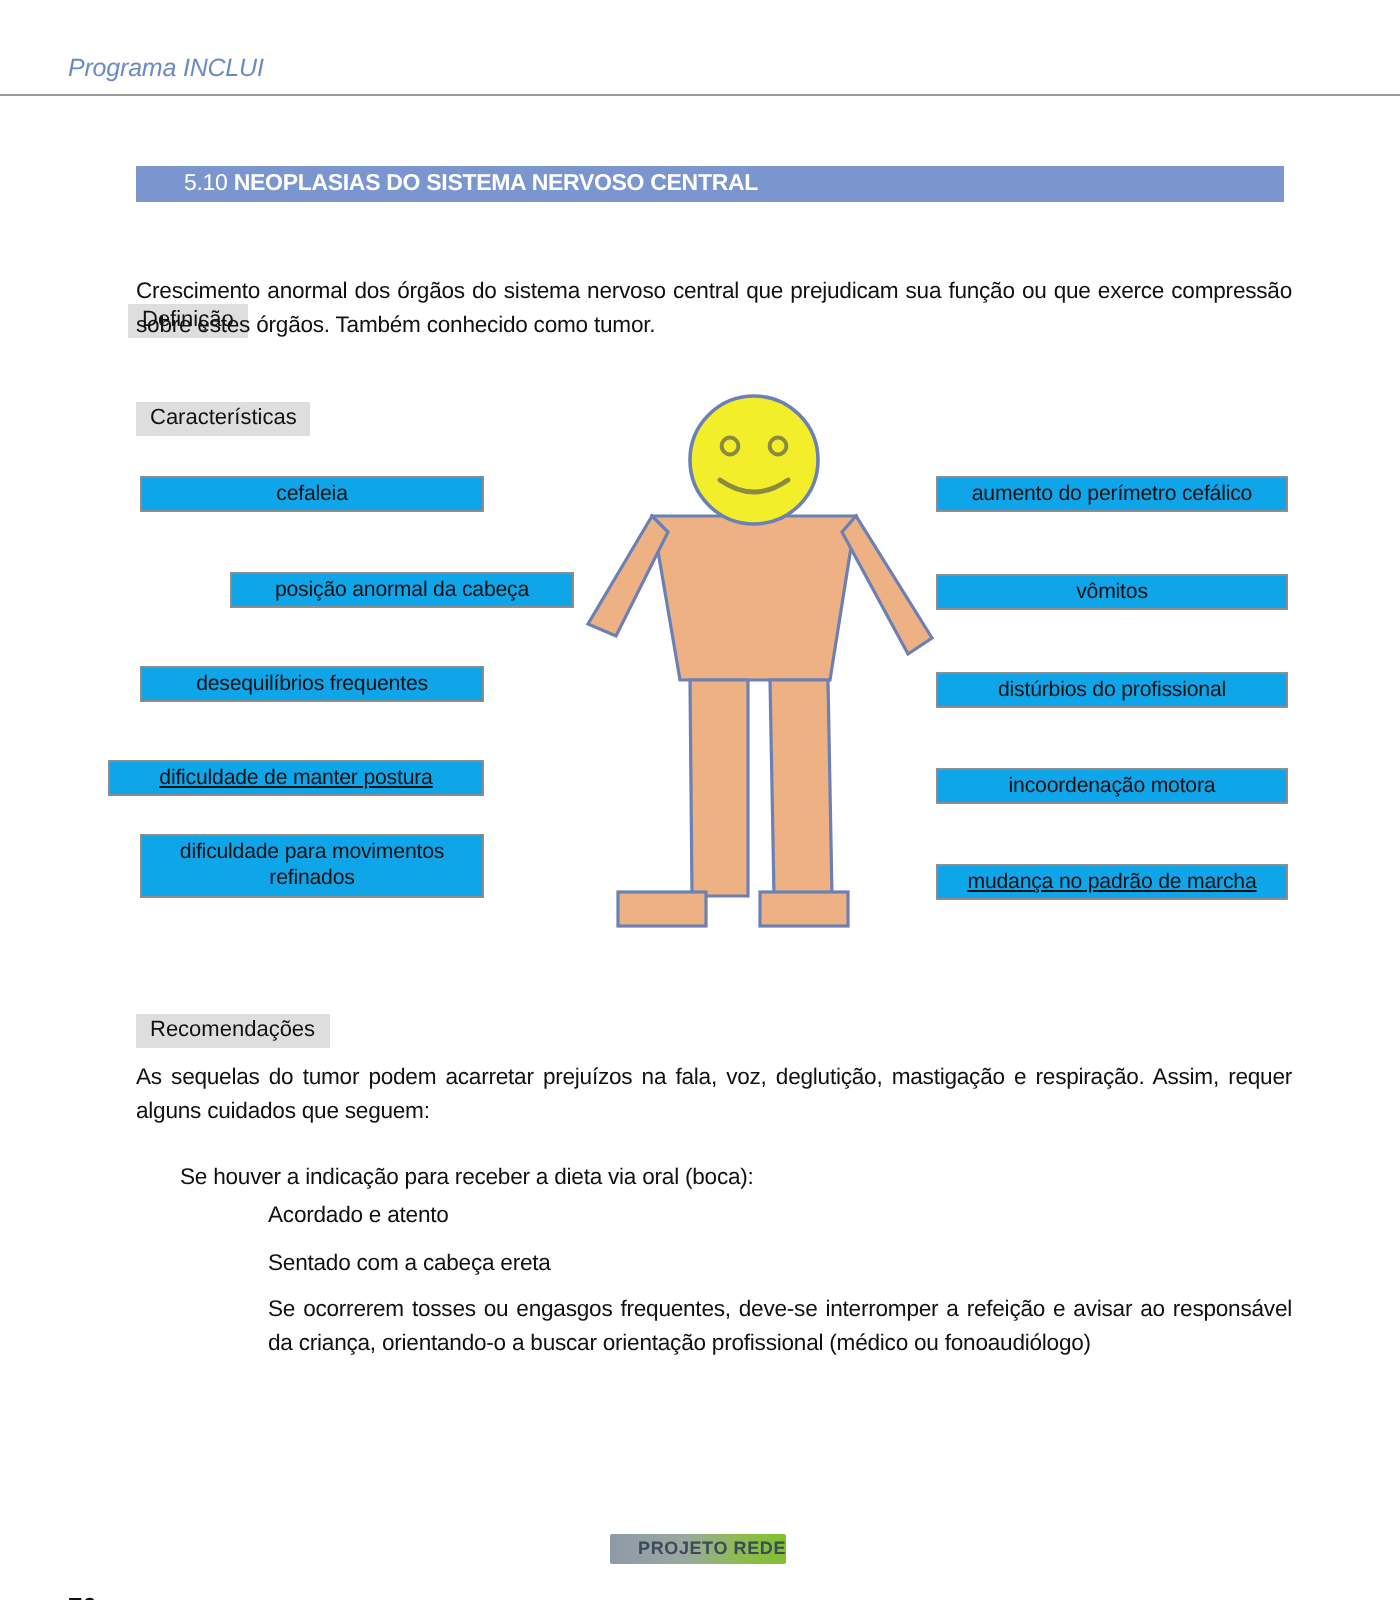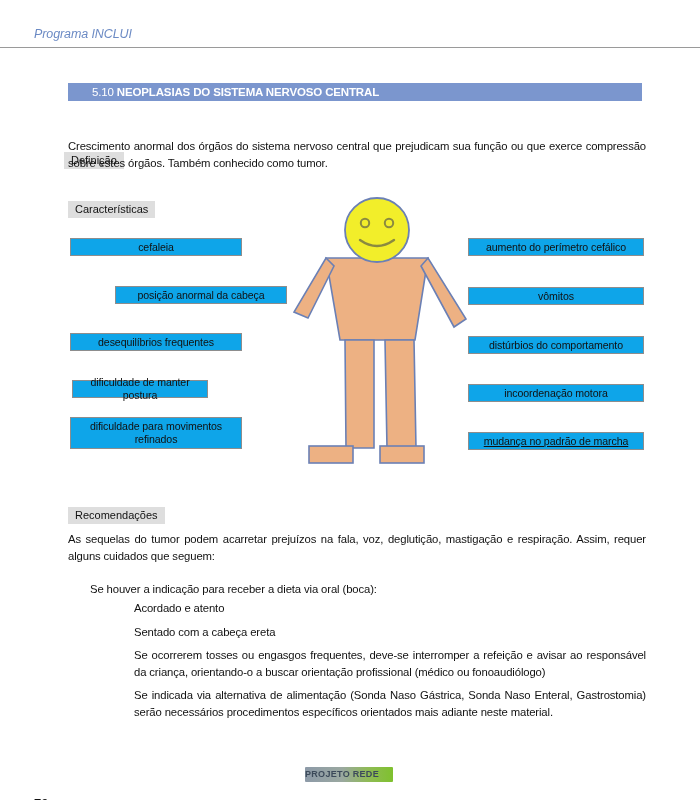--- a/index.html
+++ b/index.html
@@ -139,21 +139,21 @@
     display: flex;
     align-items: center;
     justify-content: center;
     letter-spacing: -0.1px;
   }
 
   
   #box-cefaleia            { left: 70px; top: 238px; width: 172px; height: 18px; }
   #box-posicao             { left: 70px; top: 286px; width: 172px; height: 18px; margin-left: 45px; }
   #box-desequilibrios      { left: 70px; top: 333px; width: 172px; height: 18px; }
-  #box-postura            { left: 72px; top: 380px; width: 136px; height: 18px; }
+  #box-postura            { left: 54px; top: 380px; width: 188px; height: 18px; text-decoration: underline; }
   #box-refinados           { left: 70px; top: 417px; width: 172px; height: 32px; }
 
   
   #box-perimetro           { left: 468px; top: 238px; width: 176px; height: 18px; }
   #box-vomitos             { left: 468px; top: 287px; width: 176px; height: 18px; }
   #box-disturbios          { left: 468px; top: 336px; width: 176px; height: 18px; }
   #box-incoordenacao       { left: 468px; top: 384px; width: 176px; height: 18px; }
   #box-marcha              { left: 468px; top: 432px; width: 176px; height: 18px; text-decoration: underline; }
 
   
@@ -184,21 +184,21 @@
     border-radius: 1px;
     overflow: hidden;
   }
   #footer-logo-text {
     position: absolute;
     left: 0;
     top: 0;
     width: 88px;
     height: 15px;
     line-height: 15px;
-    text-align: left;
+    text-align: right;
     font-size: 9px;
     font-weight: bold;
     letter-spacing: 0.3px;
     color: #3c4a5a;
     font-family: "Liberation Sans", sans-serif;
   }
 </style>
 </head>
 <body>
 
@@ -217,21 +217,21 @@
 <div class="chip" id="chip-caracteristicas">Características</div>
 
 <div class="char-box" id="box-cefaleia">cefaleia</div>
 <div class="char-box" id="box-posicao">posição anormal da cabeça</div>
 <div class="char-box" id="box-desequilibrios">desequilíbrios frequentes</div>
 <div class="char-box" id="box-postura">dificuldade de manter postura</div>
 <div class="char-box" id="box-refinados">dificuldade para movimentos refinados</div>
 
 <div class="char-box" id="box-perimetro">aumento do perímetro cefálico</div>
 <div class="char-box" id="box-vomitos">vômitos</div>
-<div class="char-box" id="box-disturbios">distúrbios do comportamento</div>
+<div class="char-box" id="box-disturbios">distúrbios do profissional</div>
 <div class="char-box" id="box-incoordenacao">incoordenação motora</div>
 <div class="char-box" id="box-marcha">mudança no padrão de marcha</div>
 
 <svg id="figure-illustration" viewBox="0 0 184 272">
 
   <polygon points="38,62 140,62 127,144 52,144" fill="#edb183" stroke="#6b80b5" stroke-width="1.6"></polygon>
 
   <polygon points="38,62 46,70 20,122 6,116" fill="#edb183" stroke="#6b80b5" stroke-width="1.6"></polygon>
 
   <polygon points="140,62 133,70 166,131 178,123" fill="#edb183" stroke="#6b80b5" stroke-width="1.6"></polygon>
@@ -252,19 +252,18 @@
   <path d="M 72 44 Q 89 56 106 44" fill="none" stroke="#8a8a40" stroke-width="2.4" stroke-linecap="round"></path>
 </svg>
 
 <div class="chip" id="chip-recomendacoes">Recomendações</div>
 <div class="para" id="recommendations-intro">As sequelas do tumor podem acarretar prejuízos na fala, voz, deglutição, mastigação e respiração. Assim, requer alguns cuidados que seguem:</div>
 <div class="rec-level1">Se houver a indicação para receber a dieta via oral (boca):</div>
 <div class="rec-list">
   <div class="rec-item">Acordado e atento</div>
   <div class="rec-item">Sentado com a cabeça ereta</div>
   <div class="rec-item">Se ocorrerem tosses ou engasgos frequentes, deve-se interromper a refeição e avisar ao responsável da criança, orientando-o a buscar orientação profissional (médico ou fonoaudiólogo)</div>
-  <div class="rec-item">Se indicada via alternativa de alimentação (Sonda Naso Gástrica, Sonda Naso Enteral, Gastrostomia) serão necessários procedimentos específicos orientados mais adiante neste material.</div>
 </div>
 
 <div id="page-number">70</div>
 <div id="footer-logo">
   <div id="footer-logo-text">PROJETO REDE</div>
 </div>
 
 </body></html>

